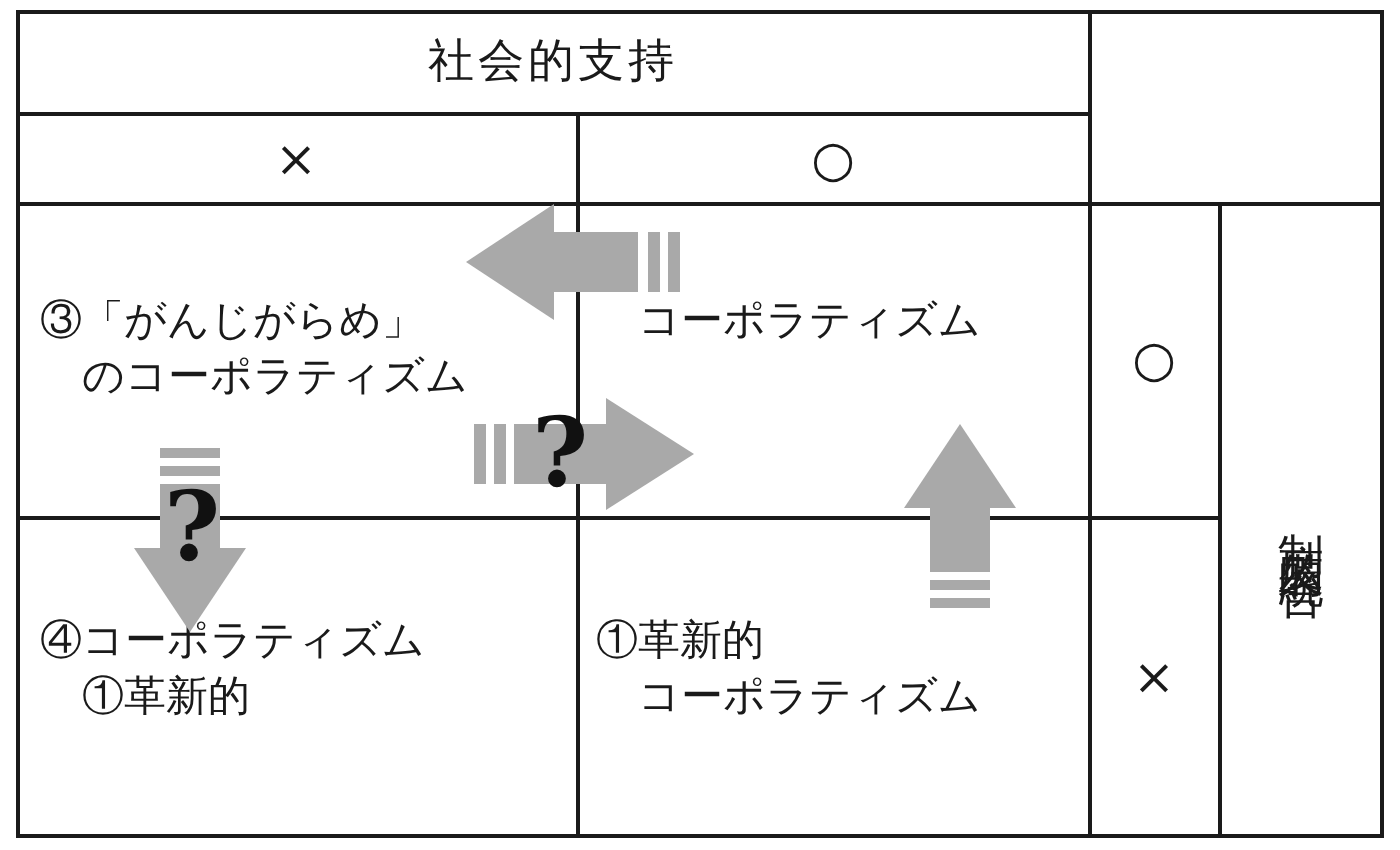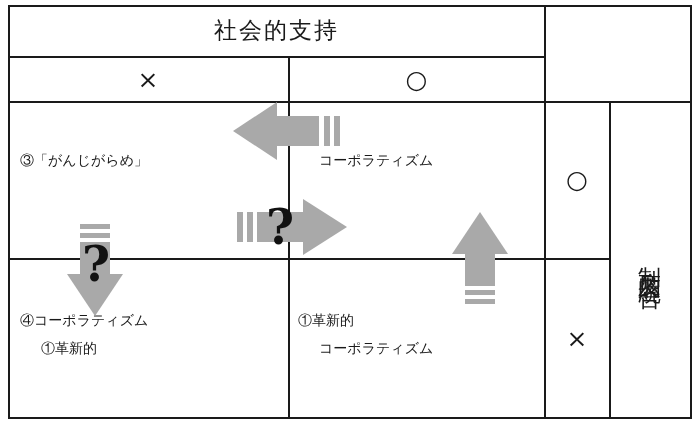--- a/index.html
+++ b/index.html
@@ -8,21 +8,21 @@
     position:relative; width:700px; height:425px; background:#ffffff;
     font-family:"DejaVu Serif","Liberation Serif",serif; color:#1a1a1a;
     overflow:hidden;
   }
   .outer { position:absolute; border:2px solid #1a1a1a; }
   .hline { position:absolute; height:2px; background:#1a1a1a; }
   .vline { position:absolute; width:2px; background:#1a1a1a; }
   .center { position:absolute; display:flex; align-items:center; justify-content:center; }
   .hdr { font-size:23px; letter-spacing:2px; }
   .sym { font-size:25px; }
-  .cell-text { position:absolute; font-size:14px; line-height:28px; white-space:nowrap; }
+  .cell-text { position:absolute; font-size:21px; line-height:28px; white-space:nowrap; }
   .cell-text .l2 { display:block; padding-left:21px; }
   .vertical-label { writing-mode:vertical-rl; text-orientation:upright; font-size:23px; letter-spacing:5px; }
   .arrow { position:absolute; }
   .qmark { position:absolute; font-size:48px; font-weight:bold; color:#111111; line-height:1; }
 </style>
 </head>
 <body>
 
 <div class="canvas">
 
@@ -38,20 +38,21 @@
   <div class="center sym" style="left:8px; top:57px; width:280px; height:44px;">×</div>
   <div class="center sym" style="left:288px; top:57px; width:257px; height:44px;">○</div>
   <div class="center sym" style="left:544px; top:101px; width:66px; height:157px;">○</div>
   <div class="center sym" style="left:544px; top:258px; width:66px; height:161px;">×</div>
   <div class="center" style="left:609px; top:101px; width:83px; height:318px;">
     <span class="vertical-label">制度的統合</span>
   </div>
 
   <div class="cell-text" style="left:20px; top:146px;">
     <span>③「がんじがらめ」</span>
+    <span class="l2">のコーポラティズム</span>
   </div>
   <div class="cell-text" style="left:298px; top:146px;">
     <span class="l2">コーポラティズム</span>
   </div>
   <div class="cell-text" style="left:20px; top:306px;">
     <span>④コーポラティズム</span>
     <span class="l2">①革新的</span>
   </div>
   <div class="cell-text" style="left:298px; top:306px;">
     <span>①革新的</span>

